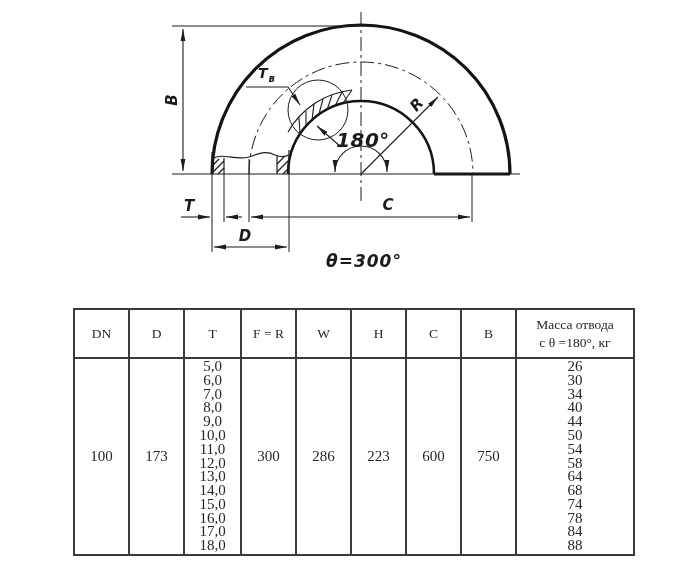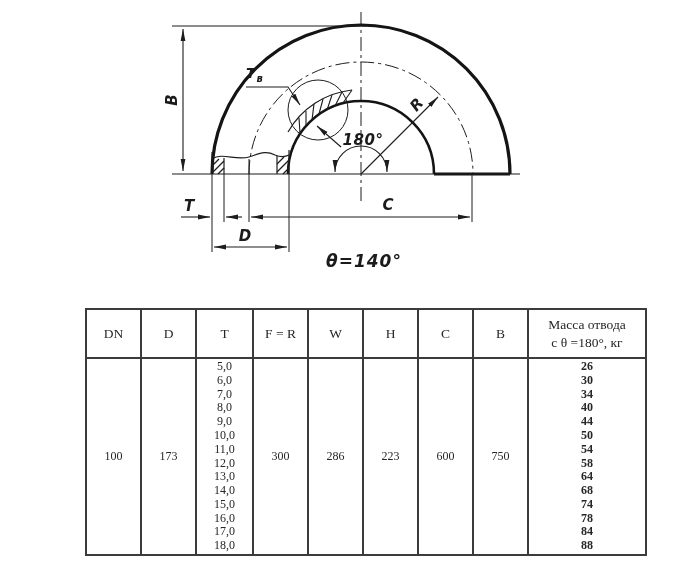--- a/index.html
+++ b/index.html
@@ -13,42 +13,42 @@
   .lbl {
     position:absolute; transform:translate(-50%,-50%);
     font:italic 600 14px "DejaVu Sans", sans-serif; color:#1b1b1b;
     white-space:nowrap; line-height:1;
   }
   .lbl.b   { left:172px; top:100px; transform:translate(-50%,-50%) rotate(-90deg); font-size:15px; }
   .lbl.t   { left:189px; top:206px; font-size:15px; }
   .lbl.d   { left:245px; top:236px; font-size:15px; }
   .lbl.c   { left:388px; top:205px; font-size:15px; }
   .lbl.r   { left:417px; top:105px; transform:translate(-50%,-50%) rotate(-48deg); font-size:15px; }
-  .lbl.tb  { left:254px; top:73px; }
+  .lbl.tb  { left:266px; top:73px; }
   .lbl.tb .sub { font-size:10px; position:relative; top:4px; left:1px; }
-  .lbl.angle { left:363px; top:140px; font-weight:700; font-size:15px; letter-spacing:.5px;text-align:right; }
+  .lbl.angle { left:363px; top:140px; font-weight:700; font-size:20px; letter-spacing:.5px;text-align:right; }
   .lbl.theta { left:364px; top:261px; font-weight:700; font-size:17px; letter-spacing:1px; }
 
   table.dims {
-    position:absolute; left:85px; top:308px; width:560px;
+    position:absolute; left:73px; top:308px; width:560px;
     border-collapse:collapse; table-layout:fixed;
   }
   table.dims th, table.dims td {
     border:2px solid #3b3b3b; text-align:center; color:#262626; padding:0;
   }
   table.dims th {
     height:47px; font-weight:normal; font-size:13.5px;
     white-space:pre-line; line-height:1.3; vertical-align:middle;
   }
-  table.dims td { height:195px; font-size:12px; vertical-align:middle; }
+  table.dims td { height:195px; font-size:15px; vertical-align:middle; }
   td.multiline {
     vertical-align:top; white-space:pre-line;
     line-height:13.8px; font-size:11.8px; padding-top:1px;
   }
-  td.mass { color:#363c5e; font-weight:700; font-size:11.3px; }
+  td.mass { color:#363c5e; font-weight:400; font-size:11.3px; }
 </style>
 </head>
 <body>
 
 <div class="stage">
 
   <div class="diagram">
     <svg width="700" height="300" viewBox="0 0 700 300">
       <defs>
         <marker id="arr" viewBox="0 0 12 6" refX="12" refY="3" markerWidth="12" markerHeight="6" markerUnits="userSpaceOnUse" orient="auto-start-reverse">
@@ -127,21 +127,21 @@
       </g>
     </svg>
 
     <span class="lbl b">B</span>
     <span class="lbl t">T</span>
     <span class="lbl d">D</span>
     <span class="lbl c">C</span>
     <span class="lbl r">R</span>
     <span class="lbl tb"><span>T</span><span class="sub">в</span></span>
     <span class="lbl angle">180°</span>
-    <span class="lbl theta">θ=140°</span>
+    <span class="lbl theta">θ=300°</span>
   </div>
 
   <table class="dims">
     <colgroup>
       <col style="width:55px">
         <col style="width:55px">
         <col style="width:57px">
       <col style="width:55px">
         <col style="width:55px">
         <col style="width:55px">

